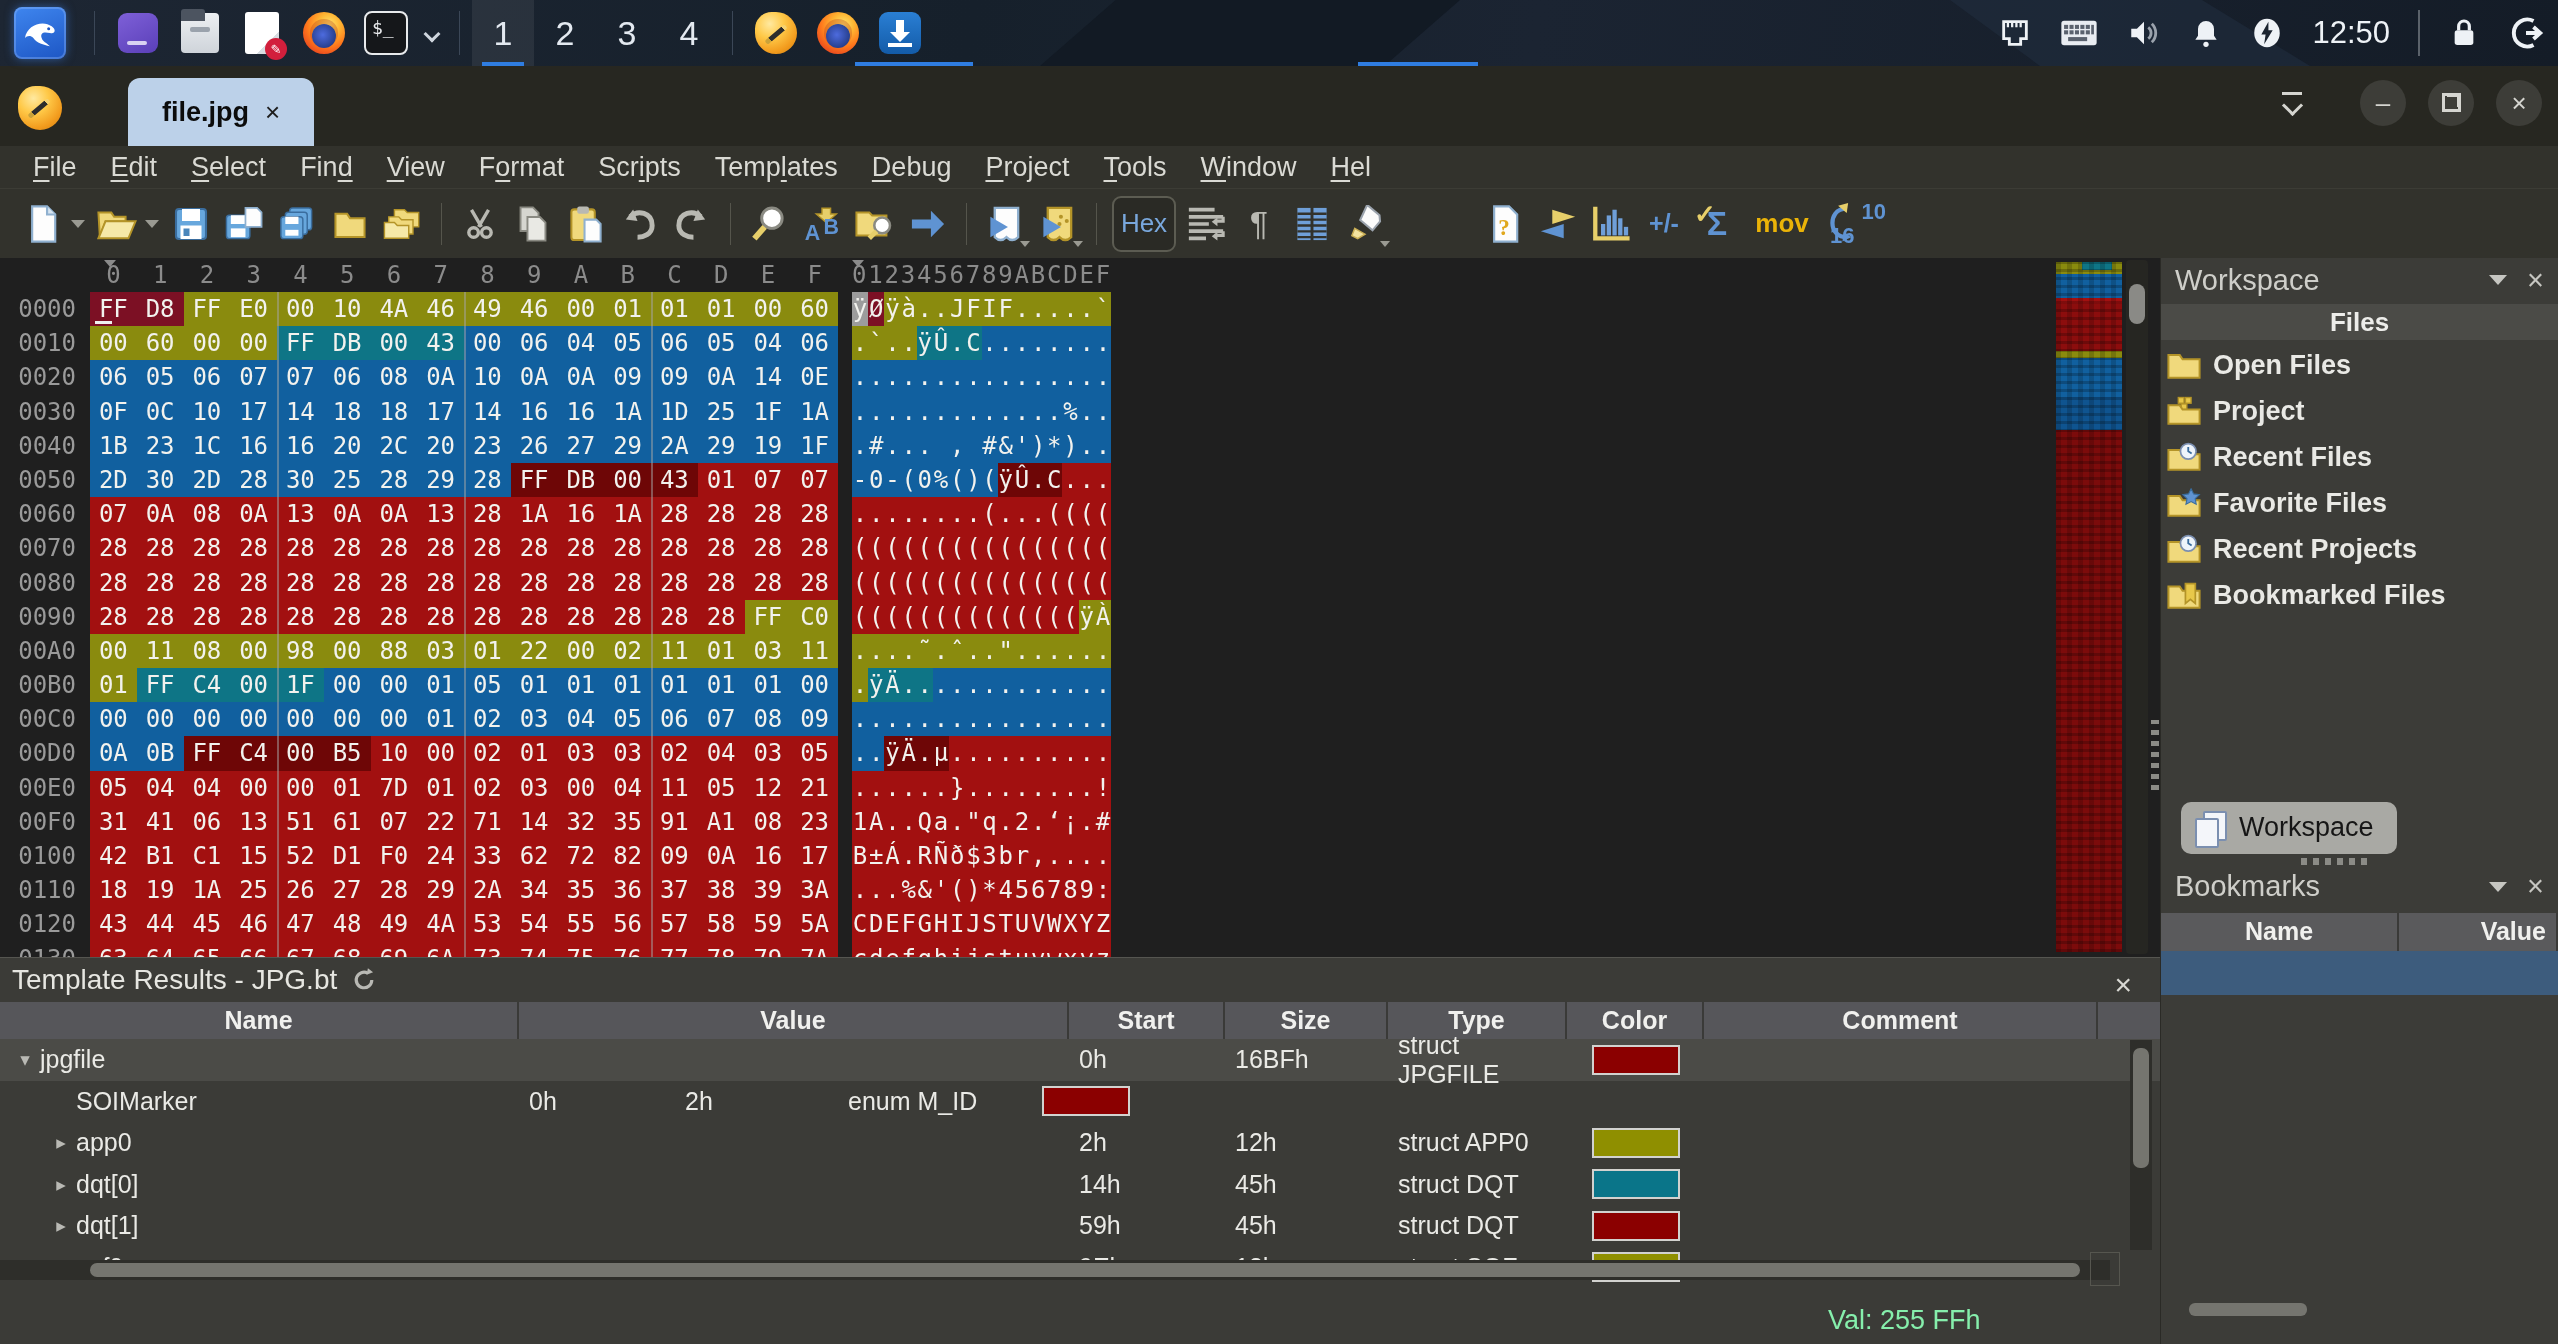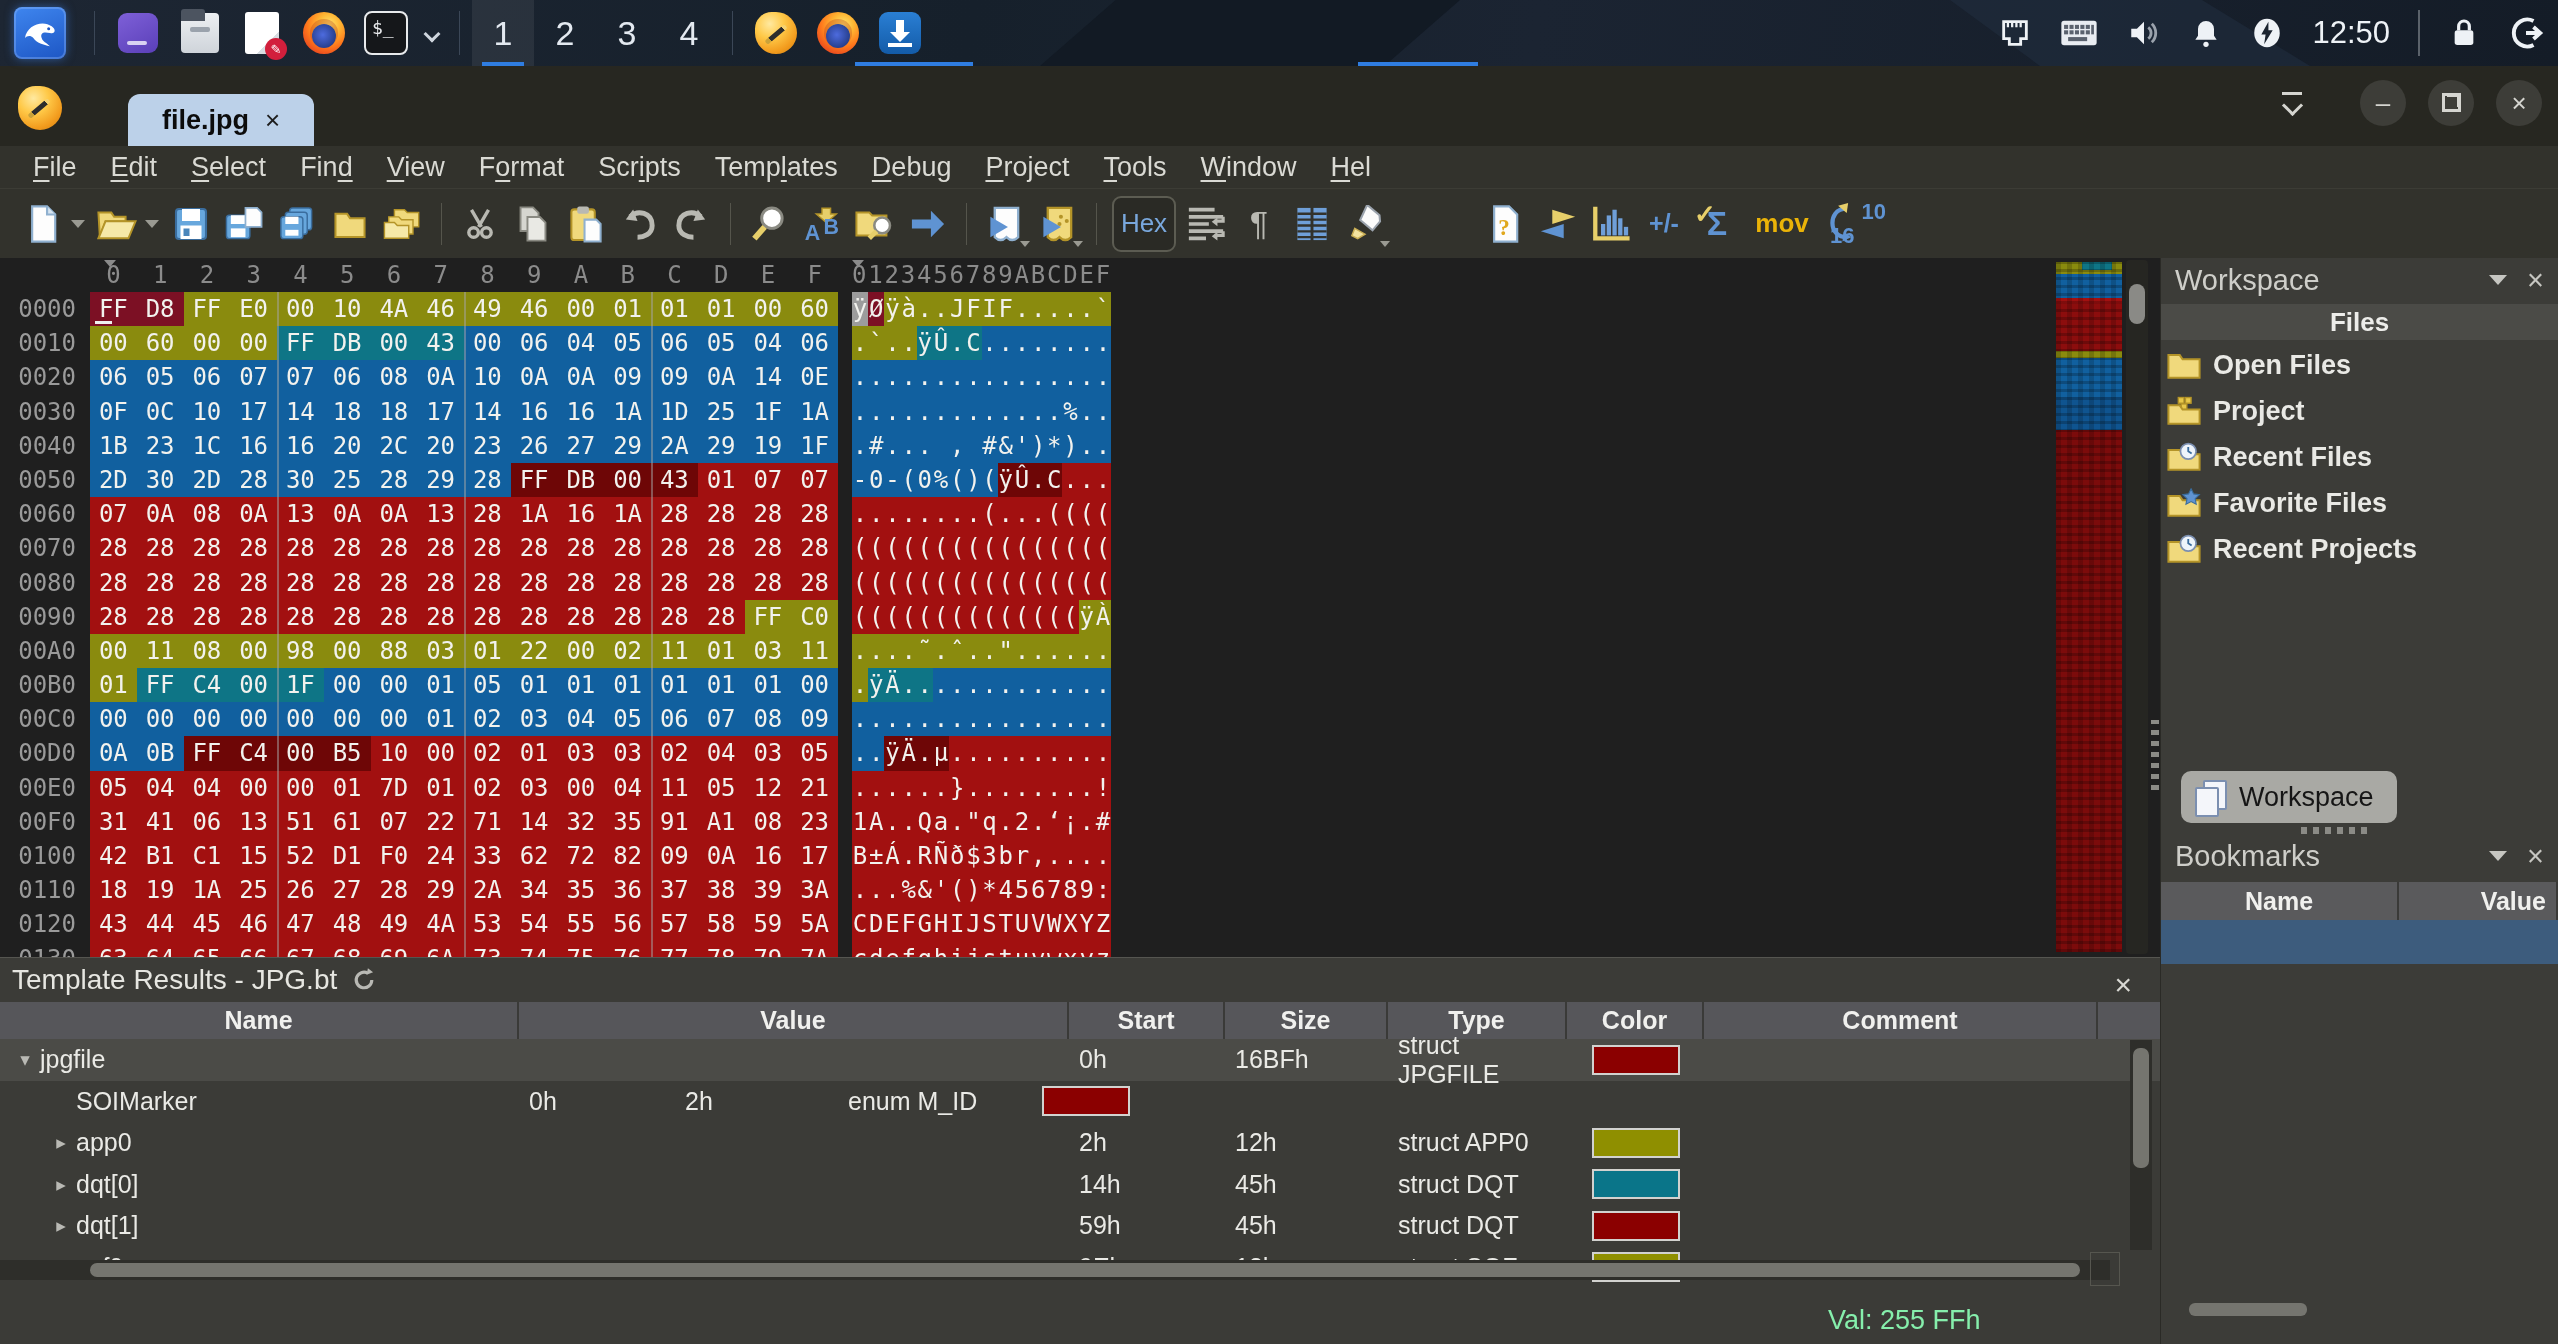--- a/index.html
+++ b/index.html
@@ -45,21 +45,21 @@
   .download-blue::after{content:"";position:absolute;left:11px;top:20px;border-left:10px solid transparent;border-right:10px solid transparent;border-top:10px solid #fff;}
   .download-blue .tray{position:absolute;left:9px;bottom:7px;width:24px;height:4px;background:#fff;}
   .task-underline{position:absolute;bottom:0;height:4px;background:#2f7de1;z-index:3;}
   .tb-right{margin-left:auto;display:flex;align-items:center;gap:28px;z-index:2;}
   .clock{color:#eef2f6;font-size:31px;font-weight:300;}
   .tb-sep2{width:2px;height:46px;background:#e8ecf055;}
 
   
   .titlebar{height:80px;background:#272721;display:flex;align-items:flex-end;position:relative;}
   .titlebar .appico{position:absolute;left:18px;top:20px;}
-  .tab{margin-left:128px;width:186px;height:52px;background:#bcd1e9;border-radius:12px 12px 0 0;
+  .tab{margin-left:128px;width:186px;height:68px;background:#bcd1e9;border-radius:12px 12px 0 0;
     display:flex;align-items:center;justify-content:center;gap:16px;}
   .tab .tlabel{font-size:27px;font-weight:bold;color:#0c0c0c;}
   .tab .tclose{font-size:26px;color:#1d1d1d;}
   .winbtns{position:absolute;right:16px;top:14px;display:flex;align-items:center;gap:22px;}
   .winbtn{width:46px;height:46px;border-radius:50%;background:#3d3d38;color:#d5d5d0;display:flex;align-items:center;justify-content:center;font-size:26px;}
   .maxglyph{width:18px;height:18px;position:relative;}
   .maxglyph::before{content:"";position:absolute;left:0;bottom:0;width:13px;height:13px;border:3px solid #d5d5d0;}
   .maxglyph::after{content:"";position:absolute;right:0;top:0;width:10px;height:10px;border-top:3px solid #d5d5d0;border-right:3px solid #d5d5d0;}
   .ddchev{width:30px;height:26px;position:relative;margin-right:30px;}
   .ddchev::before{content:"";position:absolute;left:4px;top:2px;width:20px;height:3px;background:#d5d5d0;}
@@ -1134,20 +1134,29 @@
         <div class="ws-item">
           <span class="wsicon">
             <svg width="34" height="30" viewBox="0 0 24 20">
               <path d="M1 5 h8 l2 3 h12 v11 H1z" fill="#f0d97c" stroke="#b49428" stroke-width="1.4"></path>
               <circle cx="15" cy="6" r="5.5" fill="#eef4fb" stroke="#7b8fb0" stroke-width="1.2"></circle>
               <path d="M15 3 v3 l2.4 1.6" stroke="#3a6d9e" stroke-width="1.3" fill="none"></path>
             </svg>
           </span>
           <span>Recent Projects</span>
         </div>
+        <div class="ws-item">
+          <span class="wsicon">
+            <svg width="34" height="30" viewBox="0 0 24 20">
+              <path d="M1 4 h8 l2 3 h12 v12 H1z" fill="#f0d97c" stroke="#b49428" stroke-width="1.4"></path>
+              <path d="M13 2 h7 v14 l-3.5-3 -3.5 3z" fill="#e8c84a" stroke="#b49428" stroke-width="1.2"></path>
+            </svg>
+          </span>
+          <span>Bookmarked Files</span>
+        </div>
       </div>
     <div style="flex:1;"></div>
     <div class="ws-tabbtn">
       <span class="pages"></span>
       <span>Workspace</span>
     </div>
     <div class="grip"></div>
     <div class="panel-title">
       <span>Bookmarks</span>
       <span class="pt-btns">

